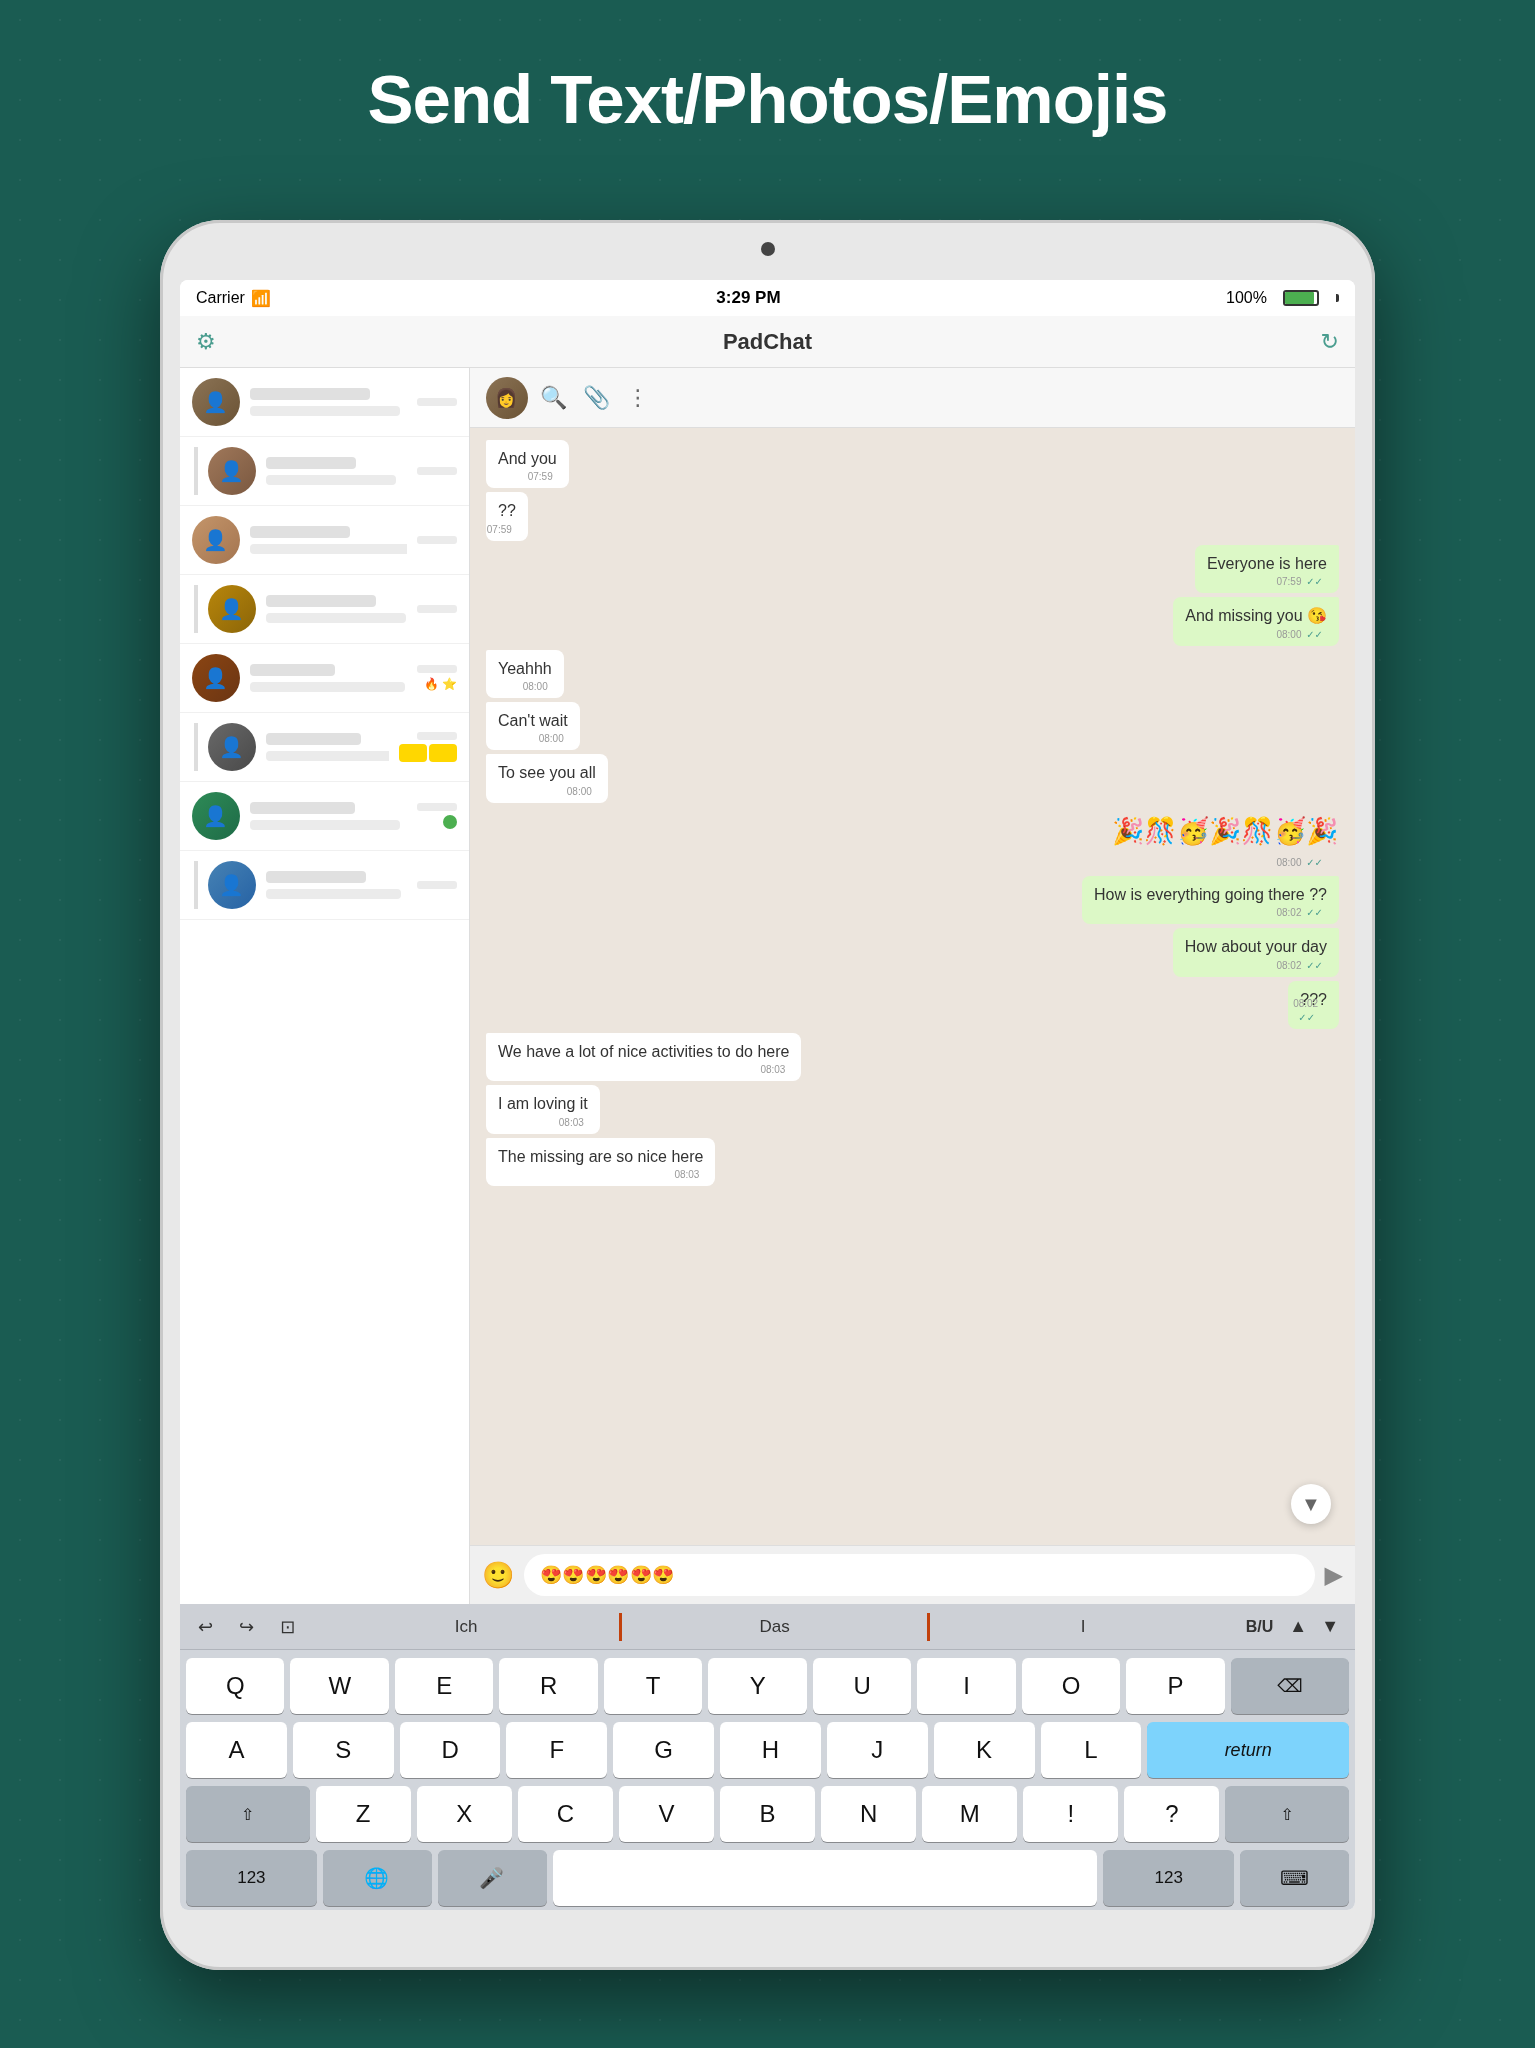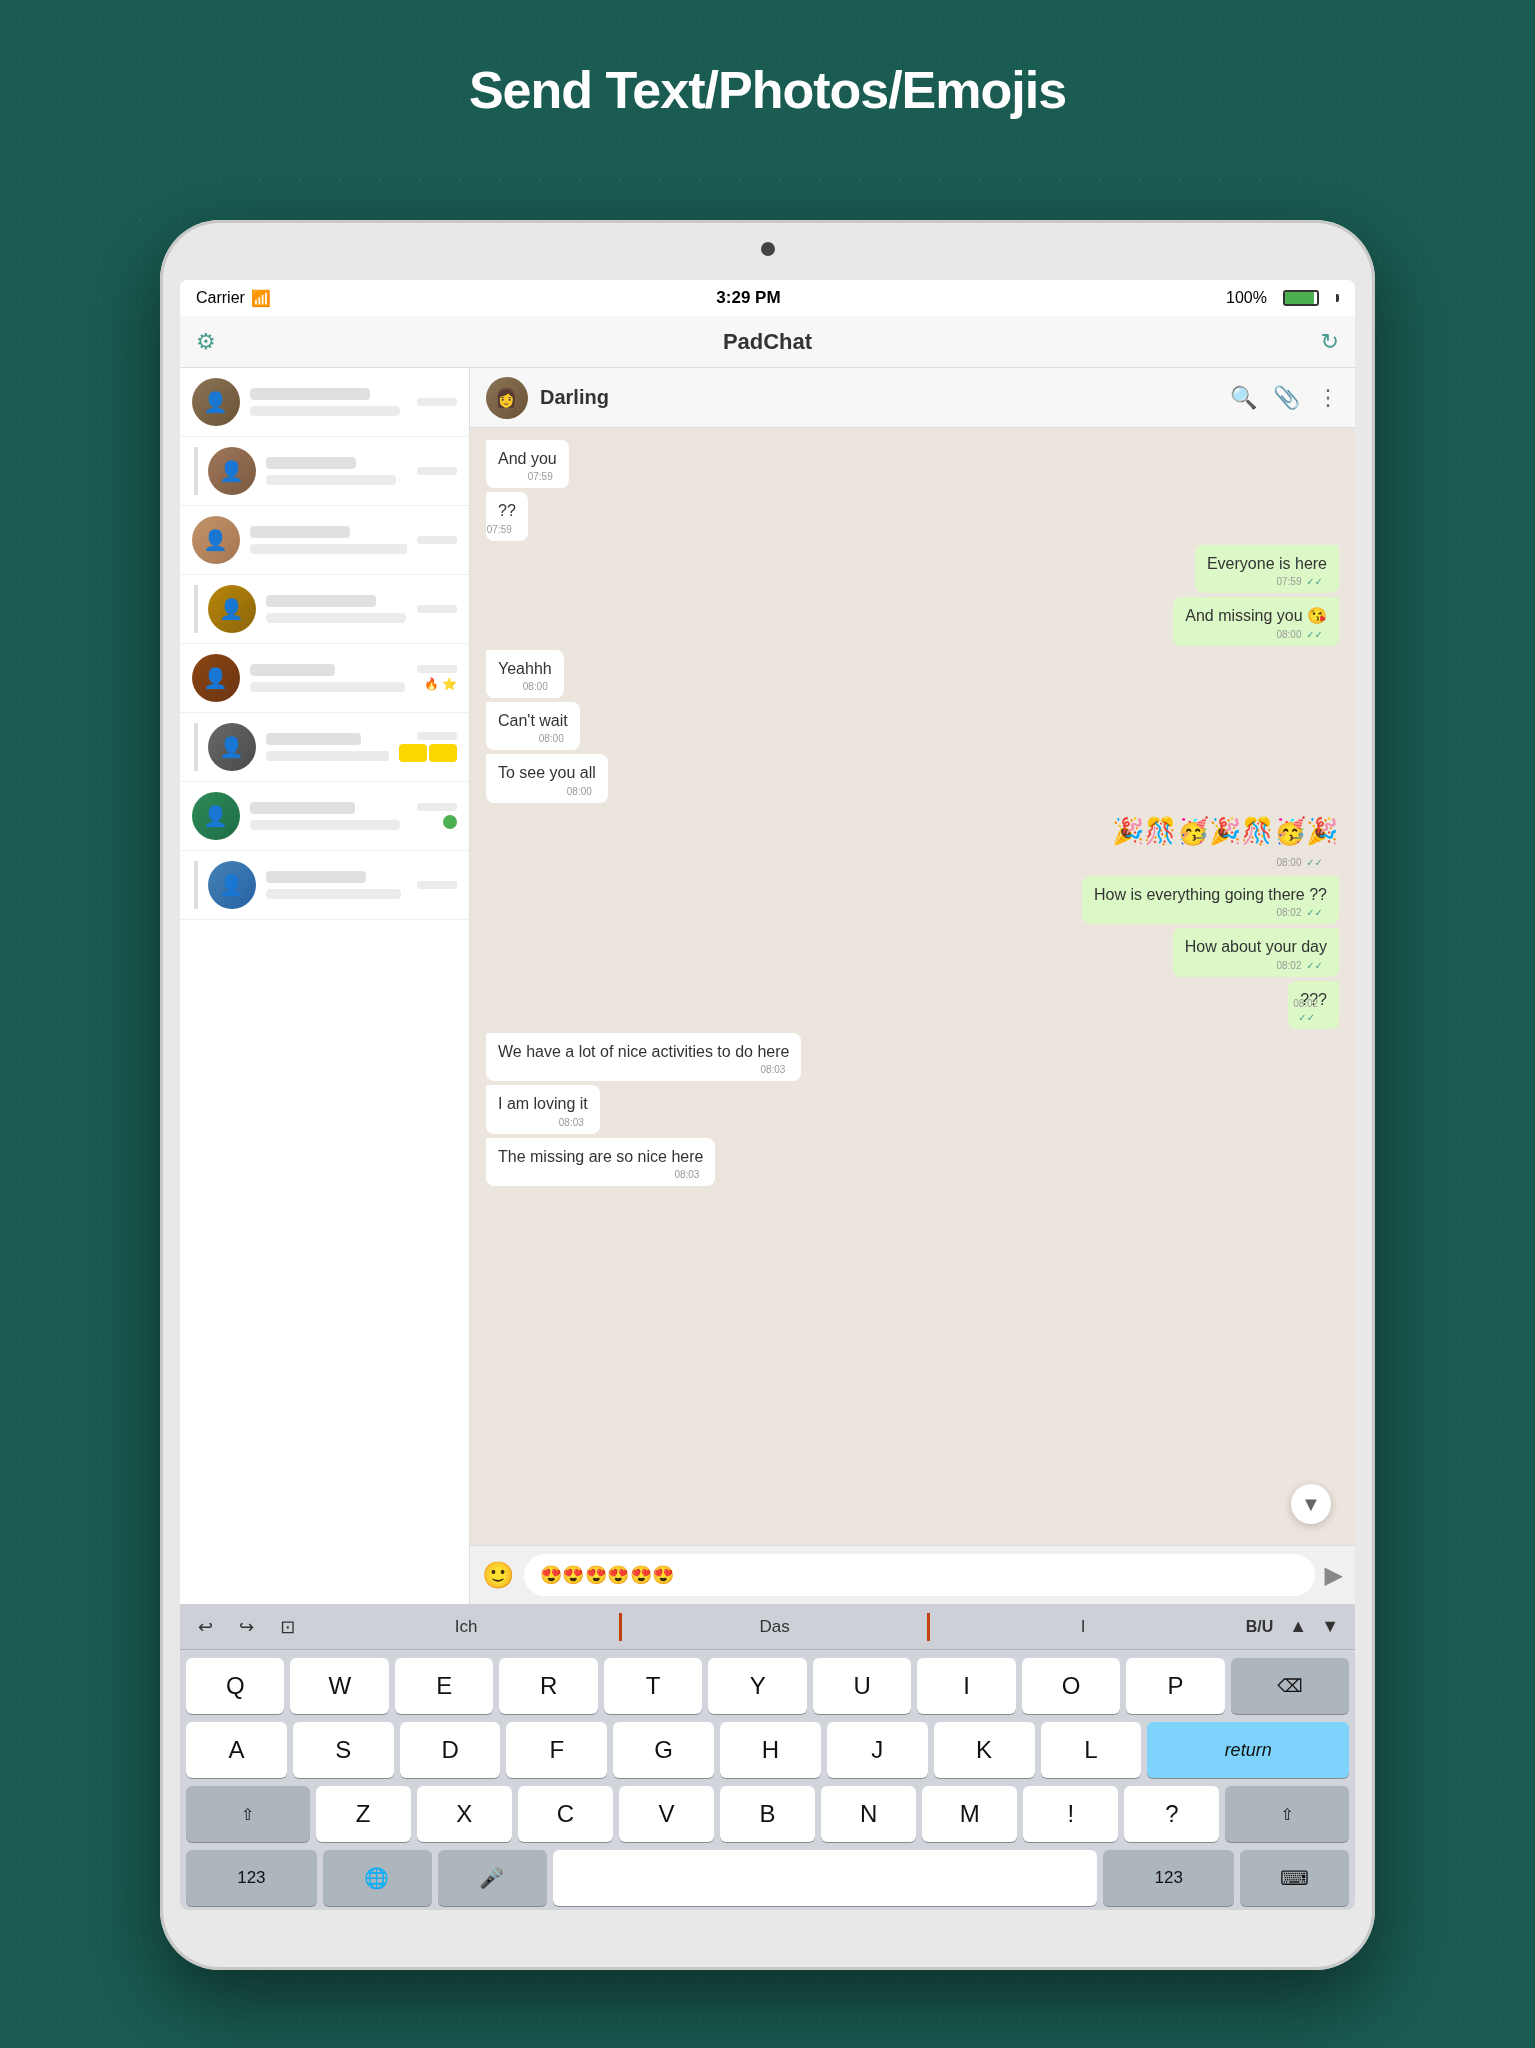--- a/index.html
+++ b/index.html
@@ -20,21 +20,21 @@
       background-image: radial-gradient(circle, rgba(255,255,255,0.05) 1px, transparent 1px);
       background-size: 40px 40px;
     }
 
     .page-title {
       position: absolute;
       top: 60px;
       left: 0; right: 0;
       text-align: center;
       color: white;
-      font-size: 52px;
+      font-size: 69px;
       font-weight: 700;
       letter-spacing: -1px;
     }
 
     
     .ipad-frame {
       position: absolute;
       top: 220px;
       left: 160px;
       width: 1215px;
@@ -532,21 +532,20 @@
             <div class="sidebar-time"></div>
           </div>
         </div>
 
       </div>
 
       <div class="chat-area">
 
         <div class="chat-header">
           <div class="contact-avatar" style="background: linear-gradient(135deg, #8B7355, #6B5335); display:flex;align-items:center;justify-content:center;font-size:18px;color:white;">👩</div>
-          <span class="chat-contact-name">Darling</span>
           <div class="chat-header-actions">
             <span style="cursor:pointer;">🔍</span>
             <span style="cursor:pointer;">📎</span>
             <span style="cursor:pointer;">⋮</span>
           </div>
         </div>
 
         <div class="chat-relative">
 
           <div class="messages-container">

